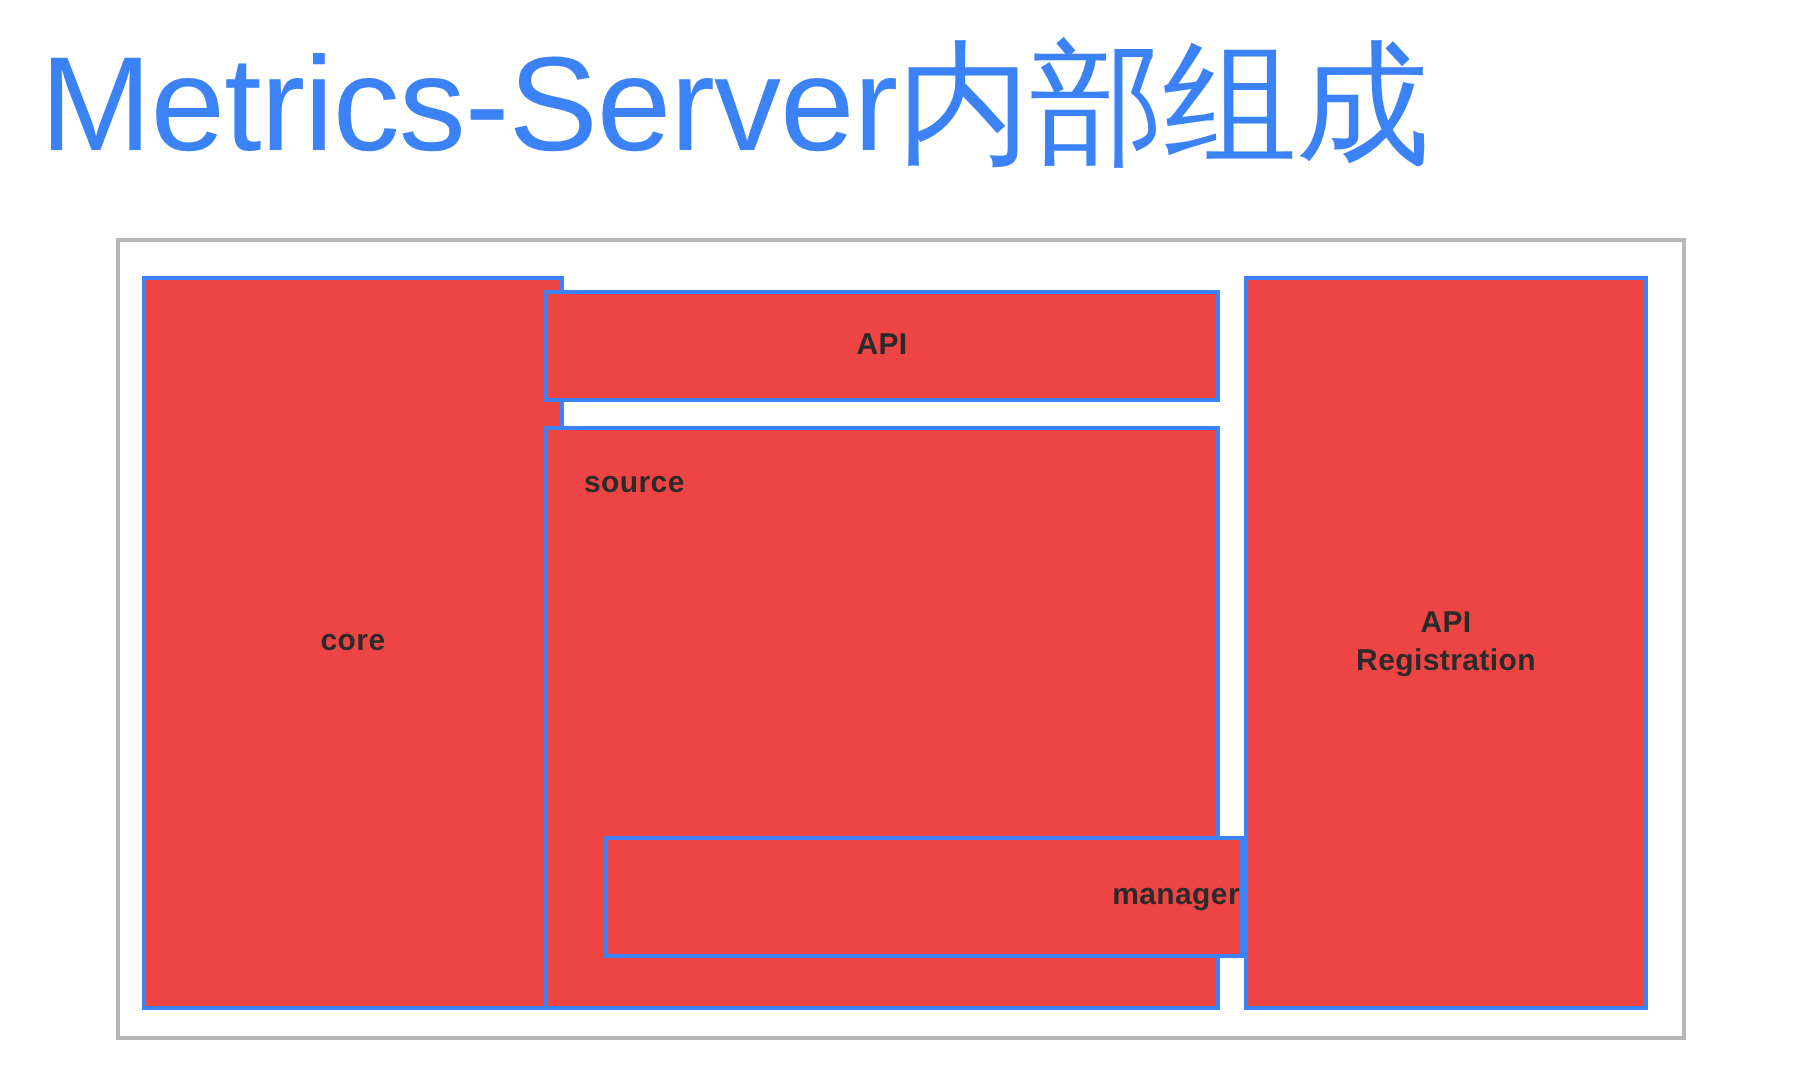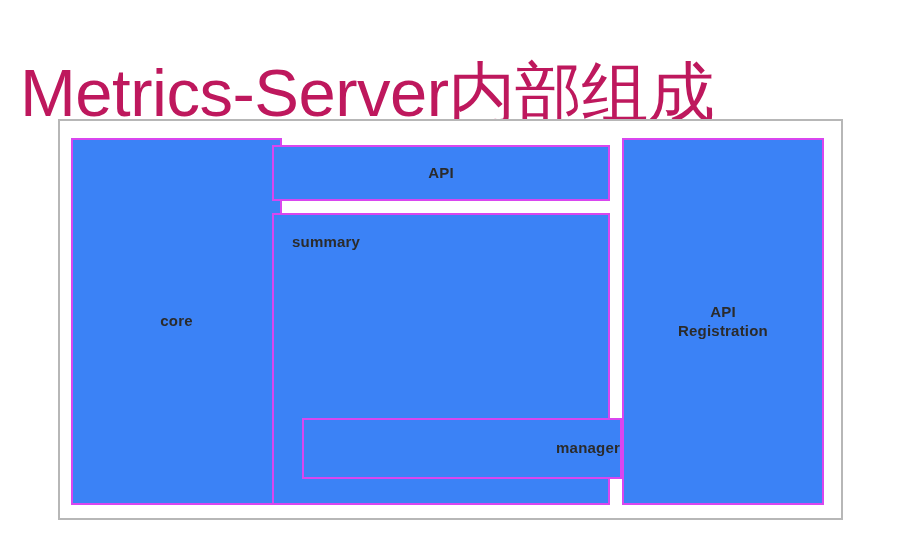--- a/index.html
+++ b/index.html
@@ -21,42 +21,41 @@
   .page-title {
     position: absolute;
     left: 20px;
     top: 8px;
     width: 870px;
     height: 90px;
     font-size: 67px;
     font-weight: 300;
     line-height: 90px;
     letter-spacing: -0.5px;
-    color: #be185d;
+    color: #3b82f6;
     white-space: nowrap;
     font-family: "Liberation Sans", "DejaVu Sans", sans-serif;
-    margin-top: 40px;
   }
 
   
   .diagram {
     position: absolute;
     left: 58px;
     top: 119px;
     width: 785px;
     height: 401px;
     box-sizing: border-box;
     border: 2px solid #b7b7b7;
     background: #ffffff;
   }
 
   .box {
     box-sizing: border-box;
-    border: 2px solid #d946ef;
-    background: #3b82f6;
+    border: 2px solid #3b82f6;
+    background: #ef4444;
     position: absolute;
   }
 
   .box-label {
     font-size: 15px;
     font-weight: bold;
     color: #2b2b2b;
     letter-spacing: 0.2px;
     line-height: 1.25;
     text-align: center;
@@ -138,21 +137,21 @@
 
   <div class="box col-core">
     <span class="box-label">core</span>
   </div>
 
   <div class="box box-api">
     <span class="box-label">API</span>
   </div>
 
   <div class="box box-source">
-    <span class="box-label source-label">summary</span>
+    <span class="box-label source-label">source</span>
 
 
     <div class="box box-manager">
       <span class="box-label">manager</span>
     </div>
   </div>
 
   <div class="box box-api-reg">
     <span class="box-label">
       <span>API</span><br>

